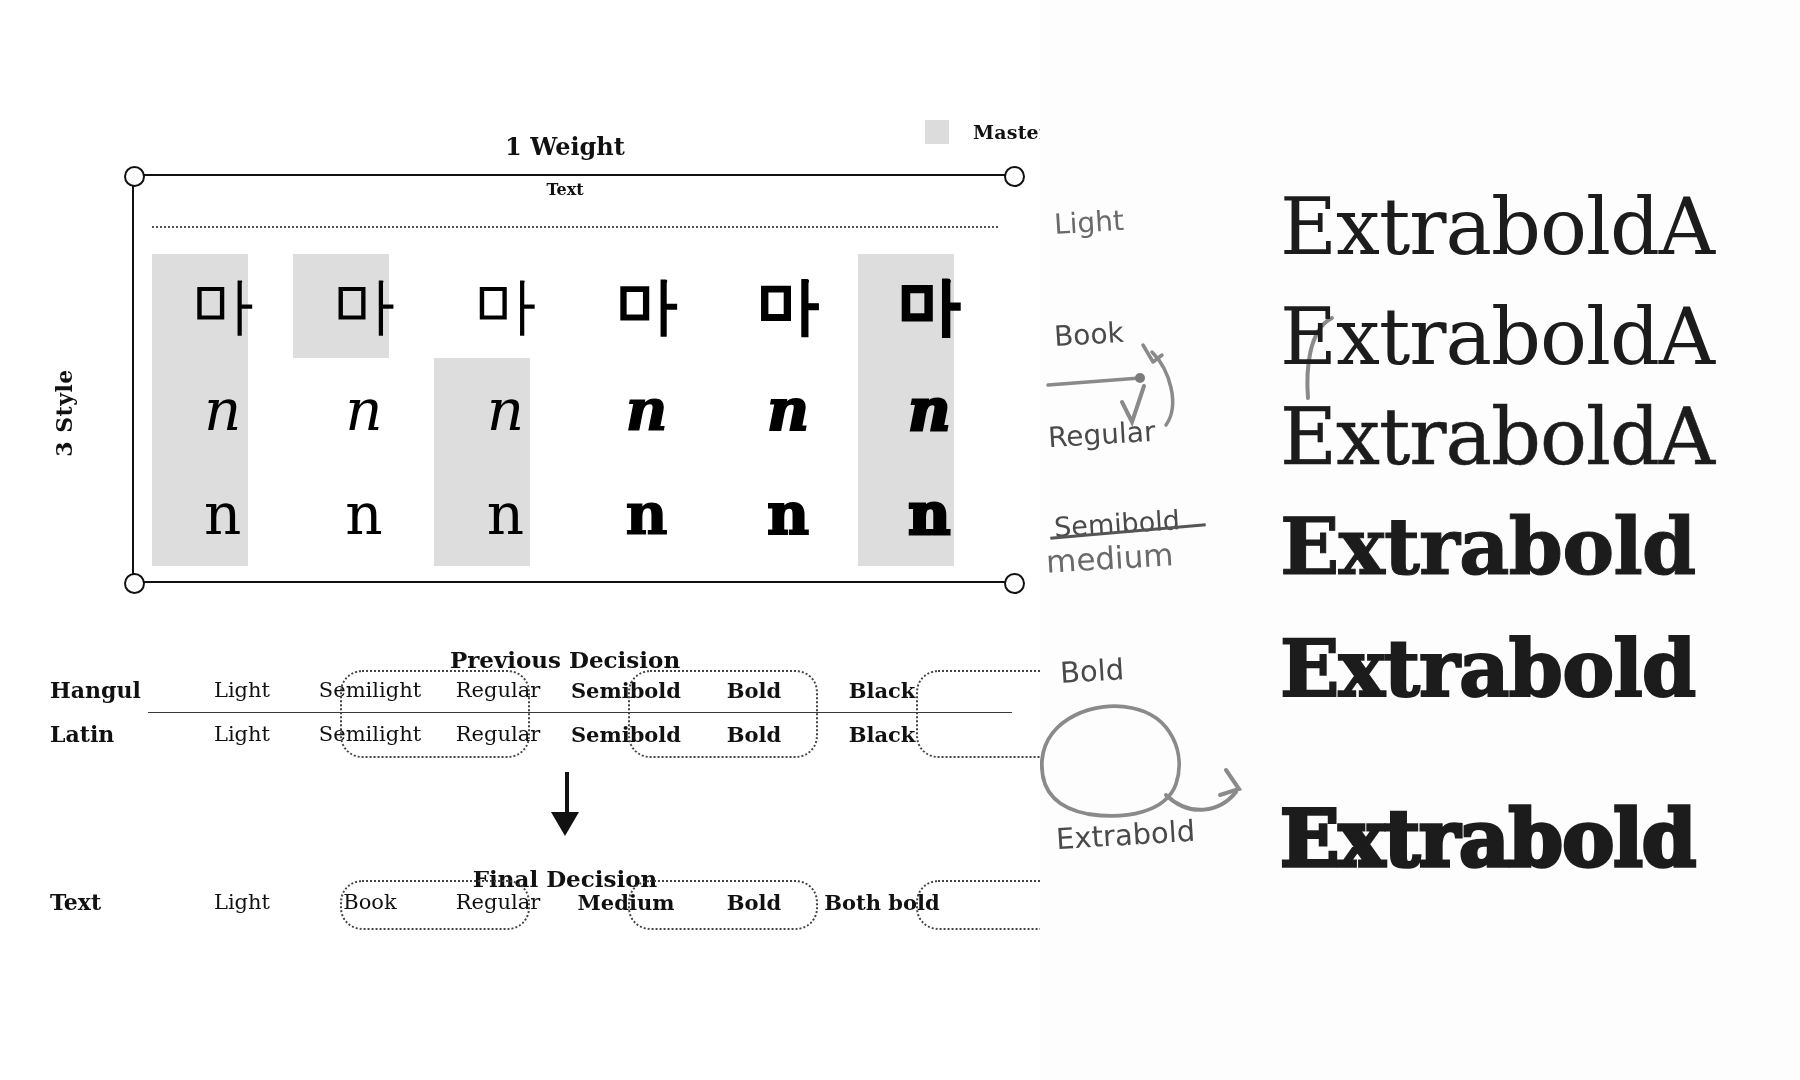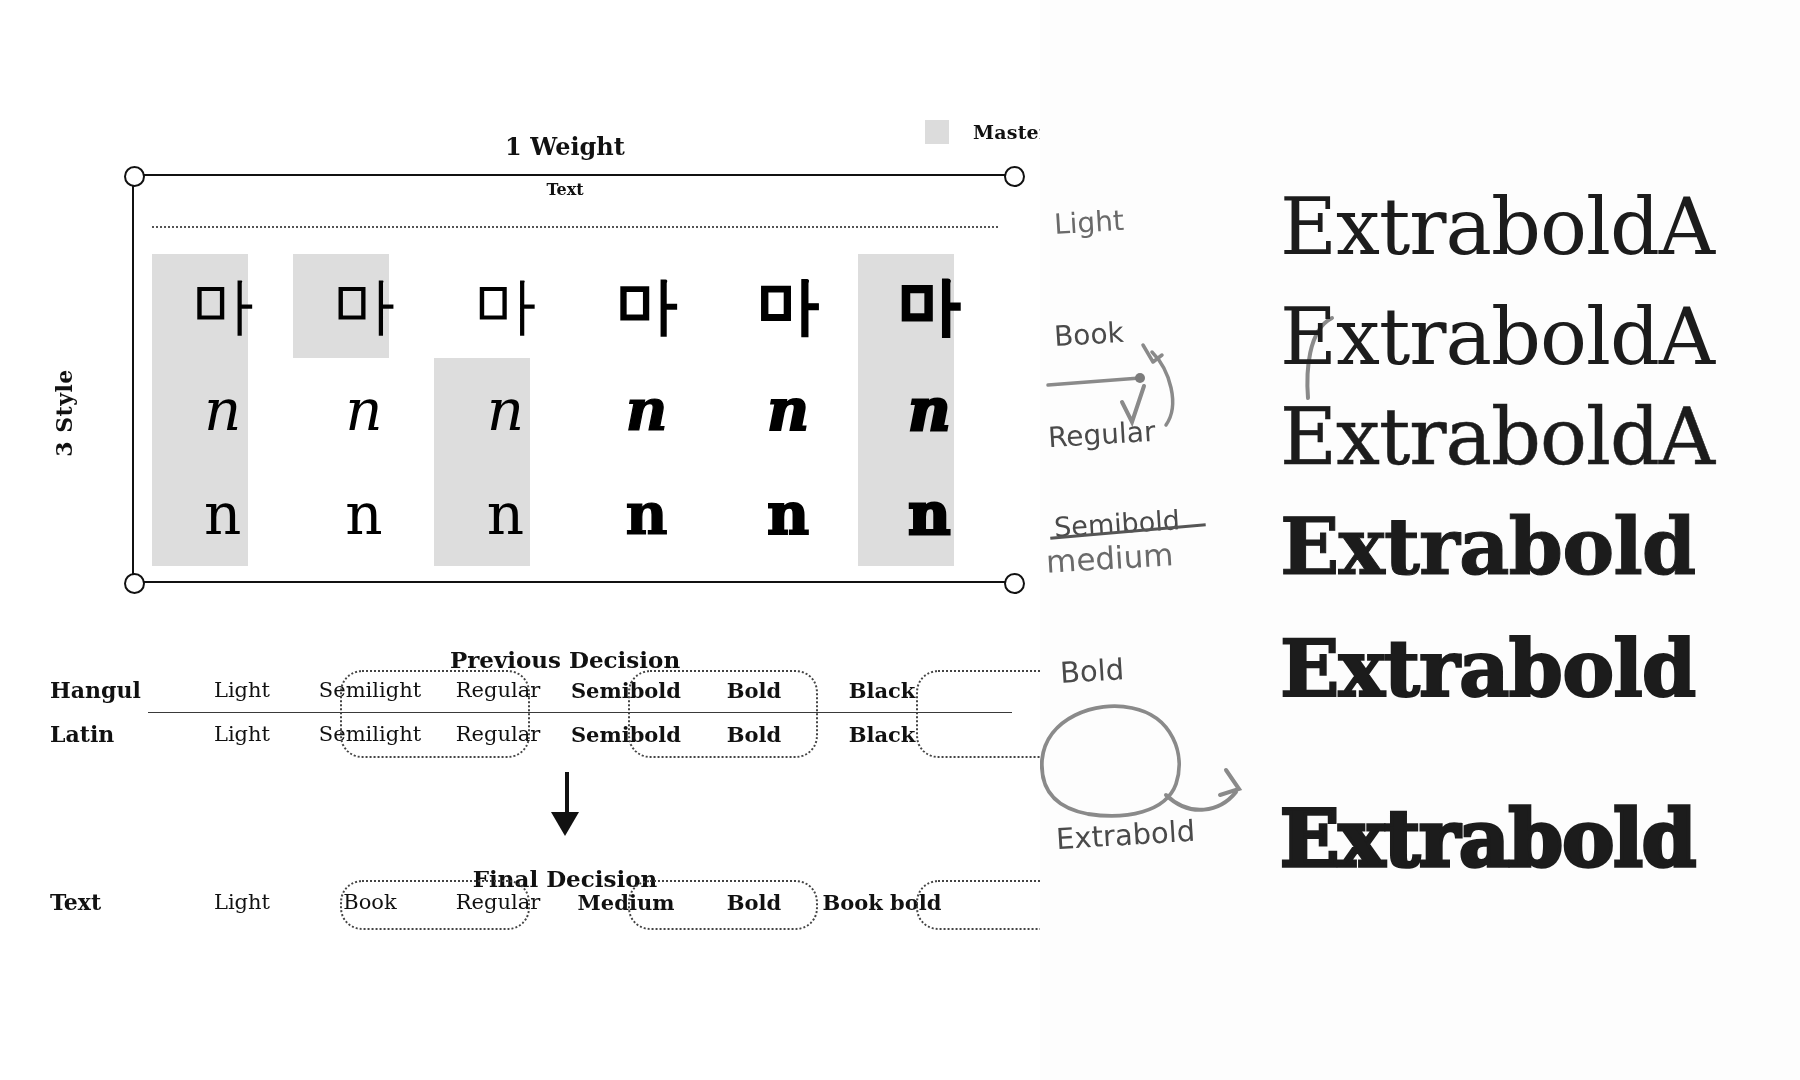--- a/index.html
+++ b/index.html
@@ -249,21 +249,21 @@
   <div class="sec-title" id="final-title">Final Decision</div>
 
   <div class="dtable" id="final-table">
     <div class="drow">
       <div class="col-lang">Text</div>
       <div class="col-w light">Light</div>
       <div class="col-w light">Book</div>
       <div class="col-w light">Regular</div>
       <div class="col-w strong">Medium</div>
       <div class="col-w strong">Bold</div>
-      <div class="col-w strong">Book bold</div>
+      <div class="col-w strong">Both bold</div>
     </div>
     <div class="pill" id="f1"></div>
     <div class="pill" id="f2"></div>
     <div class="pill" id="f3"></div>
   </div>
 </div>
 
 <div id="right-panel">
 
   <svg width="760" height="1080" style="position:absolute;left:0;top:0;">

